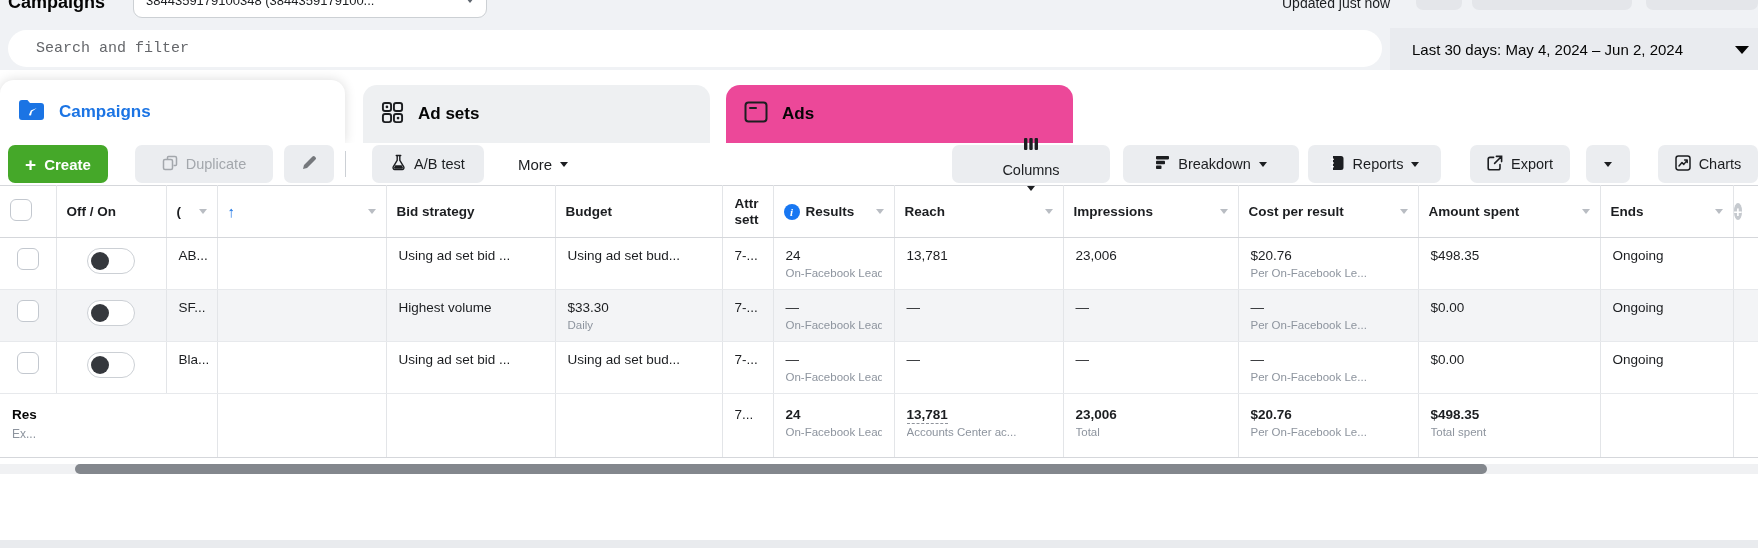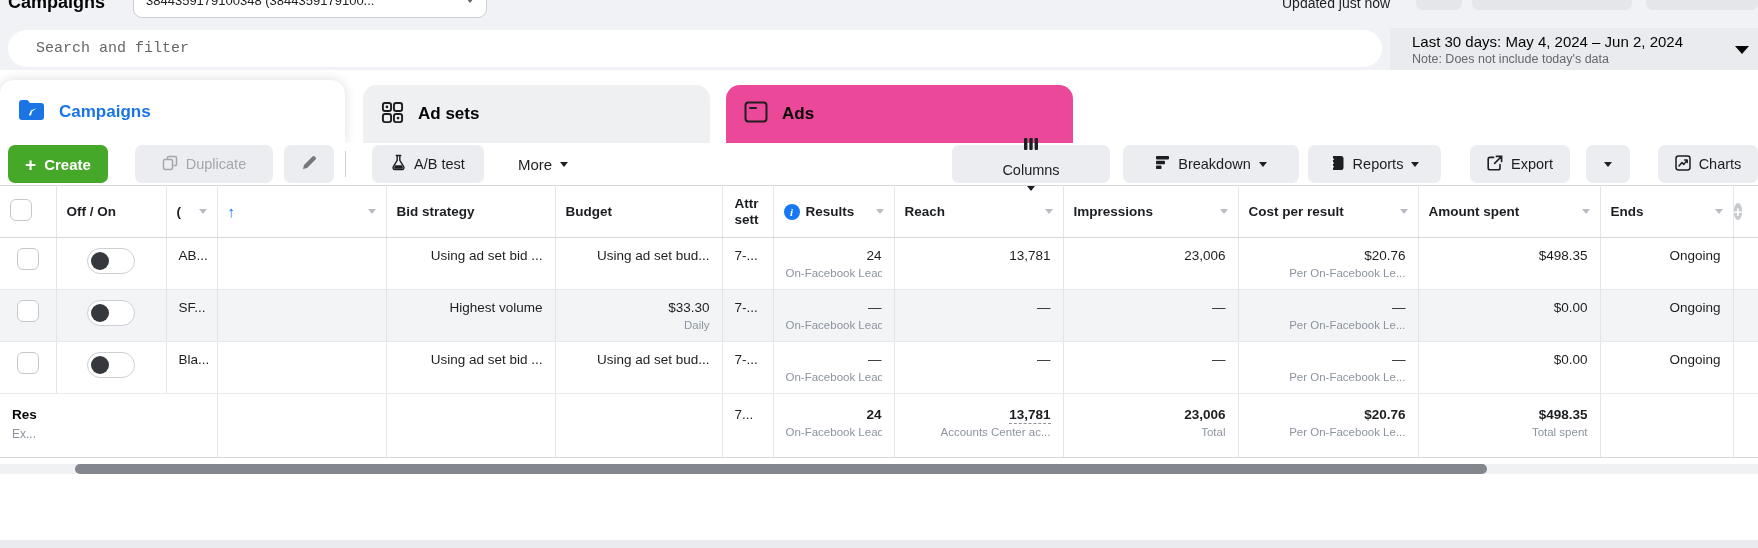--- a/index.html
+++ b/index.html
@@ -79,21 +79,21 @@
   .hflex{display:flex;align-items:center;gap:6px;}
   .hflex .hcar{margin-left:auto;width:0;height:0;border-left:4.5px solid transparent;
                border-right:4.5px solid transparent;border-top:5.5px solid #b9bdc3;}
   .attr-h{line-height:16px;padding-left:2px;}
   .sort-up{color:#1b74e4;font-weight:bold;font-size:15px;line-height:1;}
   .info{width:16px;height:16px;border-radius:50%;background:#1877f2;color:#fff;font-size:11px;
         font-weight:bold;text-align:center;line-height:16px;flex:none;
         font-family:"Liberation Serif",serif;font-style:italic;}
   .addcol{width:20px;height:20px;border-radius:50%;background:#c6cacf;color:#fff;font-size:15px;
           line-height:20px;text-align:center;font-weight:bold;margin:0 auto;cursor:pointer;}
-  .cell-r{text-align:right;white-space:nowrap;}
+  .cell-r{text-align:left;white-space:nowrap;}
   .sub{font-size:11.5px;color:#8d949e;margin-top:4px;white-space:nowrap;overflow:hidden;}
   .check-cell{vertical-align:middle;padding:0;text-align:center;}
   .cb{width:20px;height:20px;border:1px solid #c3c8cf;border-radius:6px;background:#fff;
       display:inline-block;cursor:pointer;}
   .toggle-cell{vertical-align:middle;padding:0;text-align:center;}
   .tgl{width:46px;height:24px;border:1px solid #ccd0d5;border-radius:13px;background:#fff;
        display:inline-block;position:relative;cursor:pointer;}
   .tgl::after{content:"";position:absolute;left:3px;top:2.5px;width:18px;height:18px;border-radius:50%;background:#35383d;}
   .name-cell{vertical-align:middle;padding:0 4px 0 12px;color:#1b74e4;white-space:nowrap;cursor:pointer;}
   .attr-cell{padding-left:8px;white-space:nowrap;color:#3a3b3c;}
@@ -131,21 +131,20 @@
     <button class="mini-btn review-btn">Review and publish</button>
     <button class="mini-btn overflow-btn">...</button>
   </div>
 
   <div class="filterrow">
     <div class="search-box">
       <input type="text" placeholder="Search and filter" style="">
     </div>
     <div class="date-picker">
       <div class="date-line1">Last 30 days: May 4, 2024 – Jun 2, 2024</div>
-      <div class="date-line2">Note: Does not include today's data</div>
       <span class="date-caret"></span>
     </div>
   </div>
 
   <div class="tabrow">
     <div class="tab tab-campaigns">
       <span>
         <svg width="27" height="23" viewBox="0 0 27 23">
             <path d="M1 5a3 3 0 0 1 3-3h5.4L12 5h11a3 3 0 0 1 3 3v11a3 3 0 0 1-3 3H4a3 3 0 0 1-3-3z" fill="#1b74e4"></path>
             <path d="M10.8 17.2l2-4.8 6-2.4-4.8 3.6-1 4z" fill="#fff"></path>

